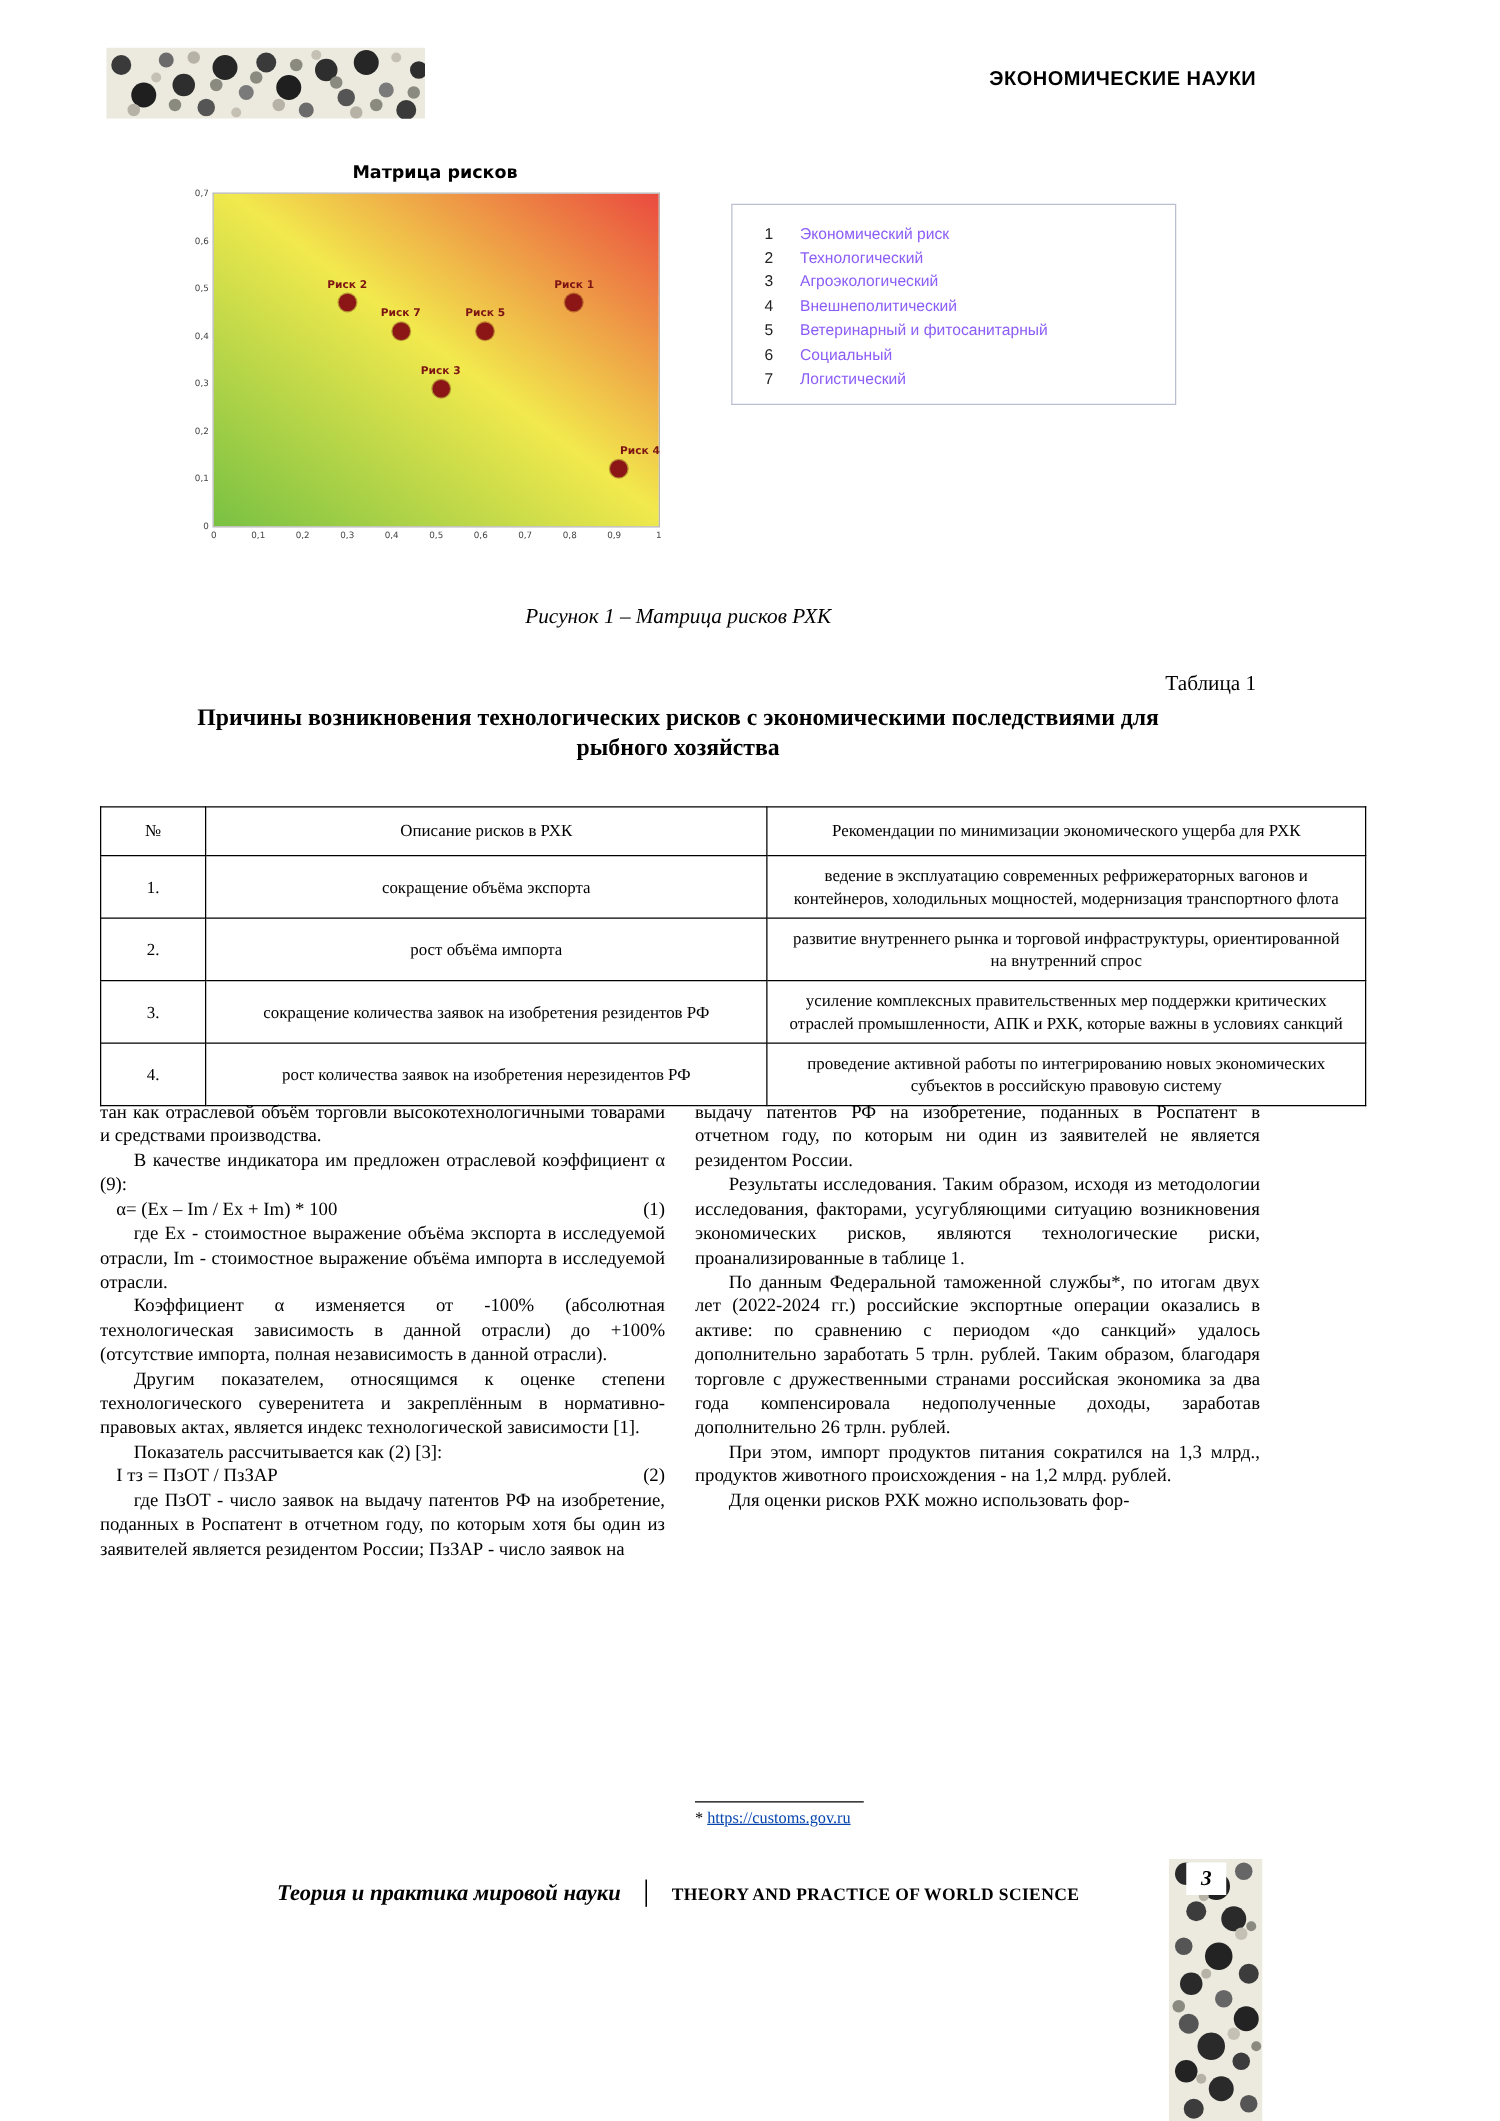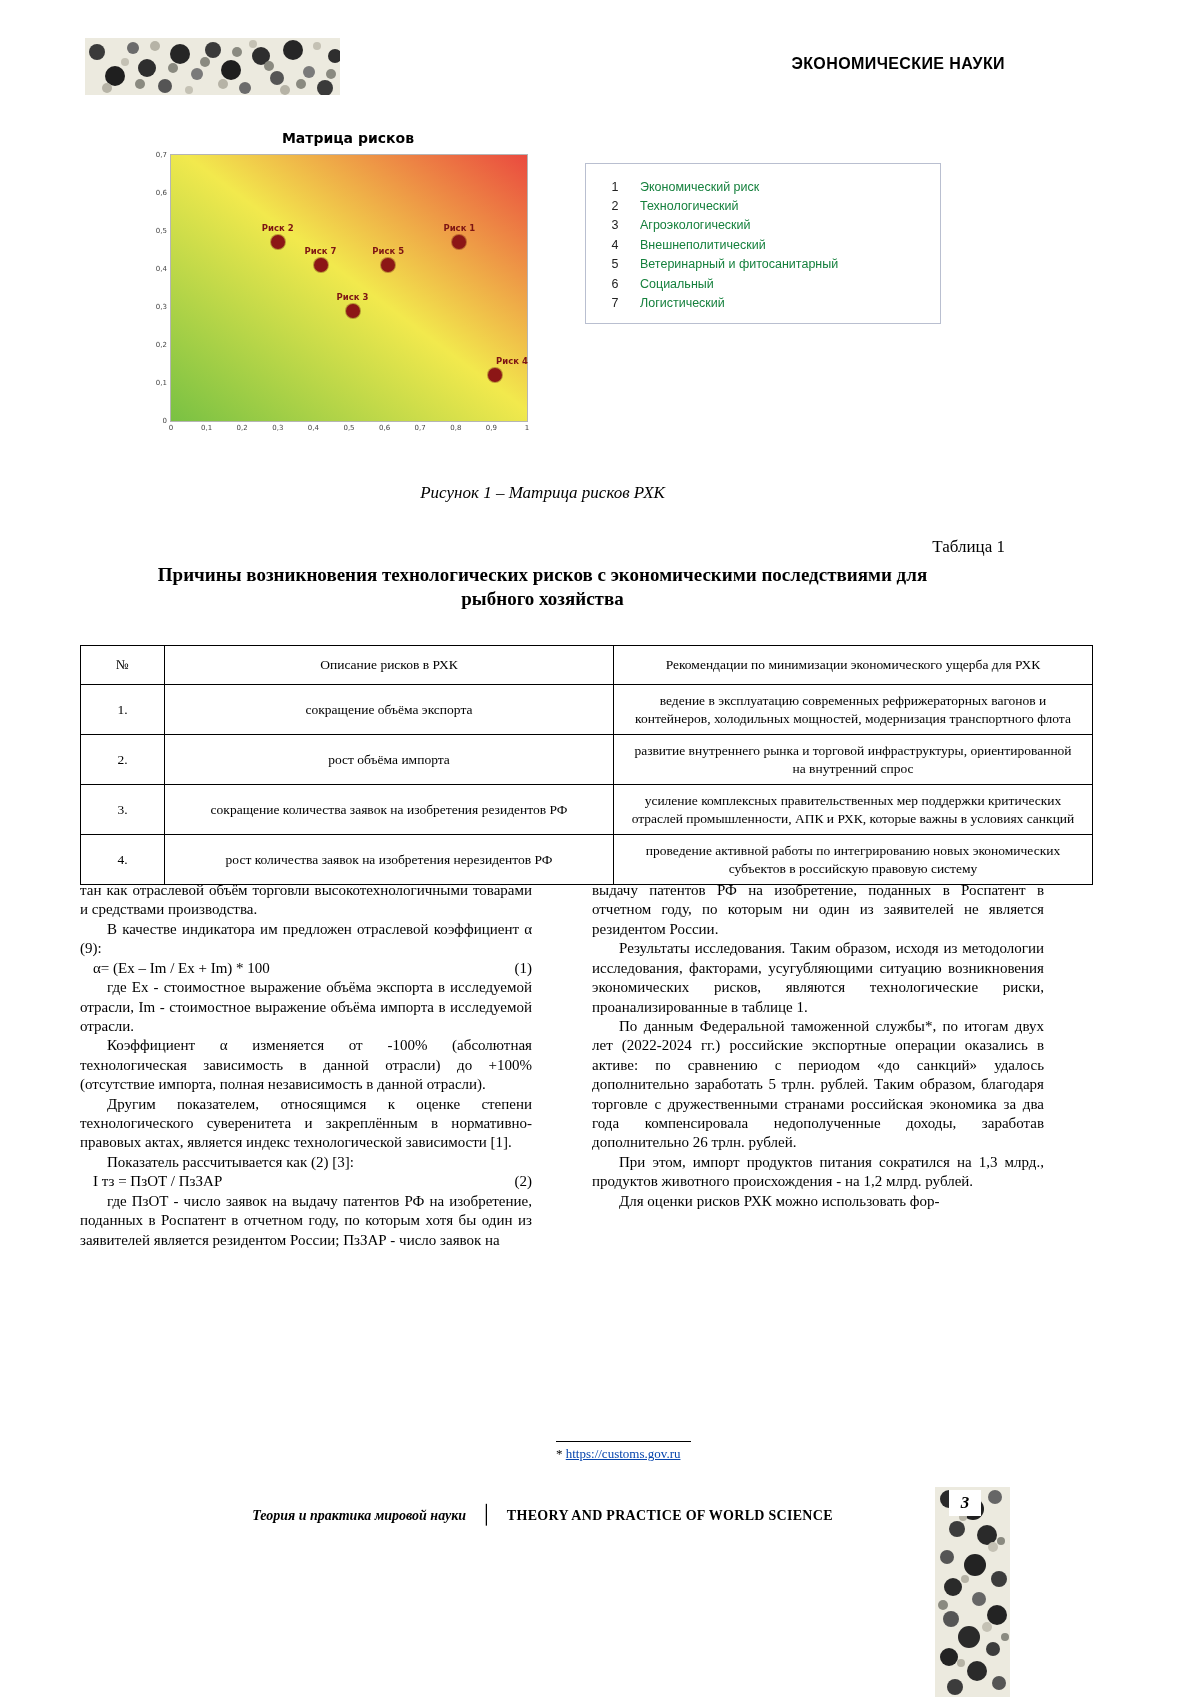--- a/index.html
+++ b/index.html
@@ -17,48 +17,48 @@
   .plot{position:absolute;left:170px;top:154px;width:356px;height:266px;border:1px solid #b5b5b5;
         background:linear-gradient(to top right,#79c143 0%,#f2e94d 52%,#ea4a3f 100%);}
   .xtick{position:absolute;top:calc(100% + 3px);transform:translateX(-50%);font-family:"DejaVu Sans",sans-serif;font-size:7px;color:#444;}
   .ytick{position:absolute;right:calc(100% + 4px);transform:translateY(50%);font-family:"DejaVu Sans",sans-serif;font-size:7px;color:#444;white-space:nowrap;}
   .point{position:absolute;width:14px;height:14px;border-radius:50%;background:#8c1616;transform:translate(-50%,50%);box-shadow:0 0 0 1px rgba(90,0,0,.35);}
   .point-label{position:absolute;transform:translateX(-50%);font-family:"DejaVu Sans",sans-serif;font-size:8.5px;font-weight:bold;color:#7d1414;white-space:nowrap;}
 
   .legend{position:absolute;left:585px;top:163px;width:356px;height:161px;border:1px solid #b9bfd0;background:#fff;padding-top:13px;font-family:"Liberation Sans",sans-serif;box-sizing:border-box;}
   .legend-row{display:flex;align-items:center;height:19.4px;}
   .legend-num{width:22px;margin-left:18px;font-size:12.5px;color:#222;text-align:center;}
-  .legend-label{margin-left:14px;font-size:12.5px;color:#15803d;}
+  .legend-label{margin-left:14px;font-size:12.5px;color:#8b5cf6;}
 
   .fig-caption{position:absolute;left:80px;top:483px;width:925px;text-align:center;font-style:italic;font-size:17px;}
 
   .table-label{position:absolute;left:80px;top:537px;width:925px;text-align:right;font-size:17px;}
   .table-title{position:absolute;left:150px;top:563px;width:785px;text-align:center;font-weight:bold;font-size:19px;line-height:1.26;}
 
   .risk-table{position:absolute;left:80px;top:645px;width:925px;border-collapse:collapse;table-layout:fixed;}
   .risk-table th,.risk-table td{border:1px solid #000;text-align:center;vertical-align:middle;font-size:13.5px;line-height:1.3;padding:7px 14px;}
   .risk-table th{font-weight:normal;height:24px;}
   .c-num{width:55px;}
   .c-desc{width:420px;}
   .c-rec{width:450px;}
 
   
   .col{position:absolute;width:452px;top:881px;font-size:15px;line-height:1.295;text-align:justify;}
   .col-left{left:80px;}
-  .col-right{left:556px;margin-left:36px;}
+  .col-right{left:556px;}
   .col p{margin:0;}
   .col p.indent{text-indent:27px;}
   .col p.formula{display:flex;justify-content:space-between;padding-left:13px;text-align:right;}
 
   .footnote{position:absolute;left:556px;top:1441px;width:452px;font-size:13px;}
   .footnote-rule{width:135px;border-top:1px solid #000;margin-bottom:4px;}
   .footnote-text a{color:#0645ad;text-decoration:underline;}
 
   .footer{position:absolute;left:80px;top:1504px;width:925px;text-align:center;}
-  .footer-ru{font-style:italic;font-weight:bold;font-size:14px;}
+  .footer-ru{font-style:italic;font-weight:bold;font-size:18px;}
   .footer-div{margin:0 10px;font-size:18px;font-weight:normal;}
   .footer-en{font-weight:bold;font-size:14px;letter-spacing:.3px;}
 
   .page-number{position:absolute;left:14px;top:3px;width:32px;height:26px;background:#fff;display:flex;align-items:center;justify-content:center;font-weight:bold;font-style:italic;font-size:17px;}
 </style>
 </head>
 <body>
 
 <div class="page">
 

